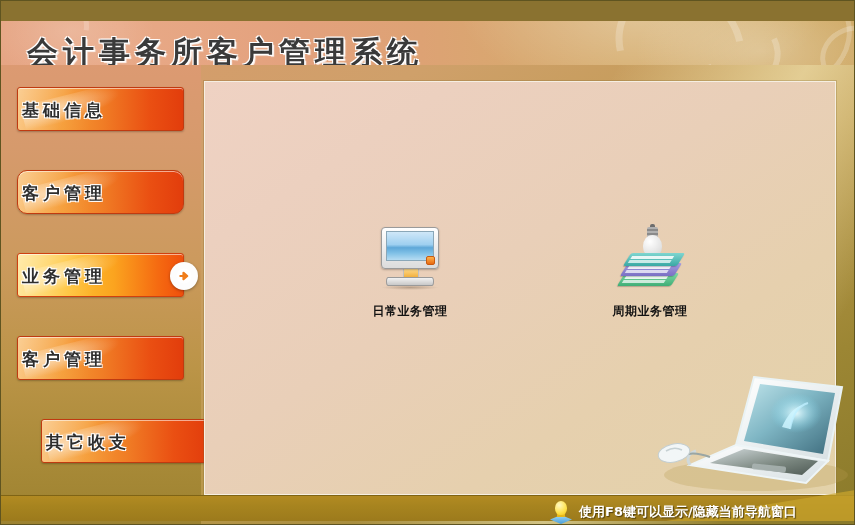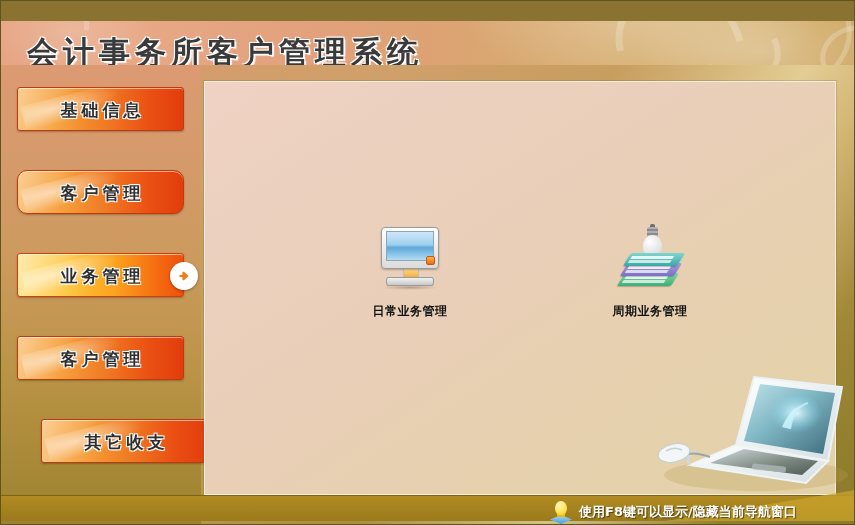--- a/index.html
+++ b/index.html
@@ -115,21 +115,20 @@
       linear-gradient(110deg, rgba(255,255,255,0.45) 0%, rgba(255,255,255,0.05) 32%, rgba(255,255,255,0) 48%),
       linear-gradient(to right, #f7a63c 0%, #f59a33 28%, #f07c25 52%, #ea4f12 80%, #e23d0c 100%);
     box-shadow: inset 0 1px 0 rgba(255,255,255,0.55), 0 1px 2px rgba(0,0,0,0.25);
     cursor: pointer;
     box-sizing: border-box;
   }
   .nav-btn .nav-label {
     position: absolute;
     left: 0; right: 0;
     top: 11px;
-    text-align: center;
     font-size: 17px;
     font-weight: bold;
     letter-spacing: 4px;
     color: #2e2e2e;
     text-shadow:
       -1px -1px 0 #ffffff,
        1px -1px 0 #ffffff,
       -1px  1px 0 #ffffff,
        1px  1px 0 #ffffff;
     text-indent: 4px;

